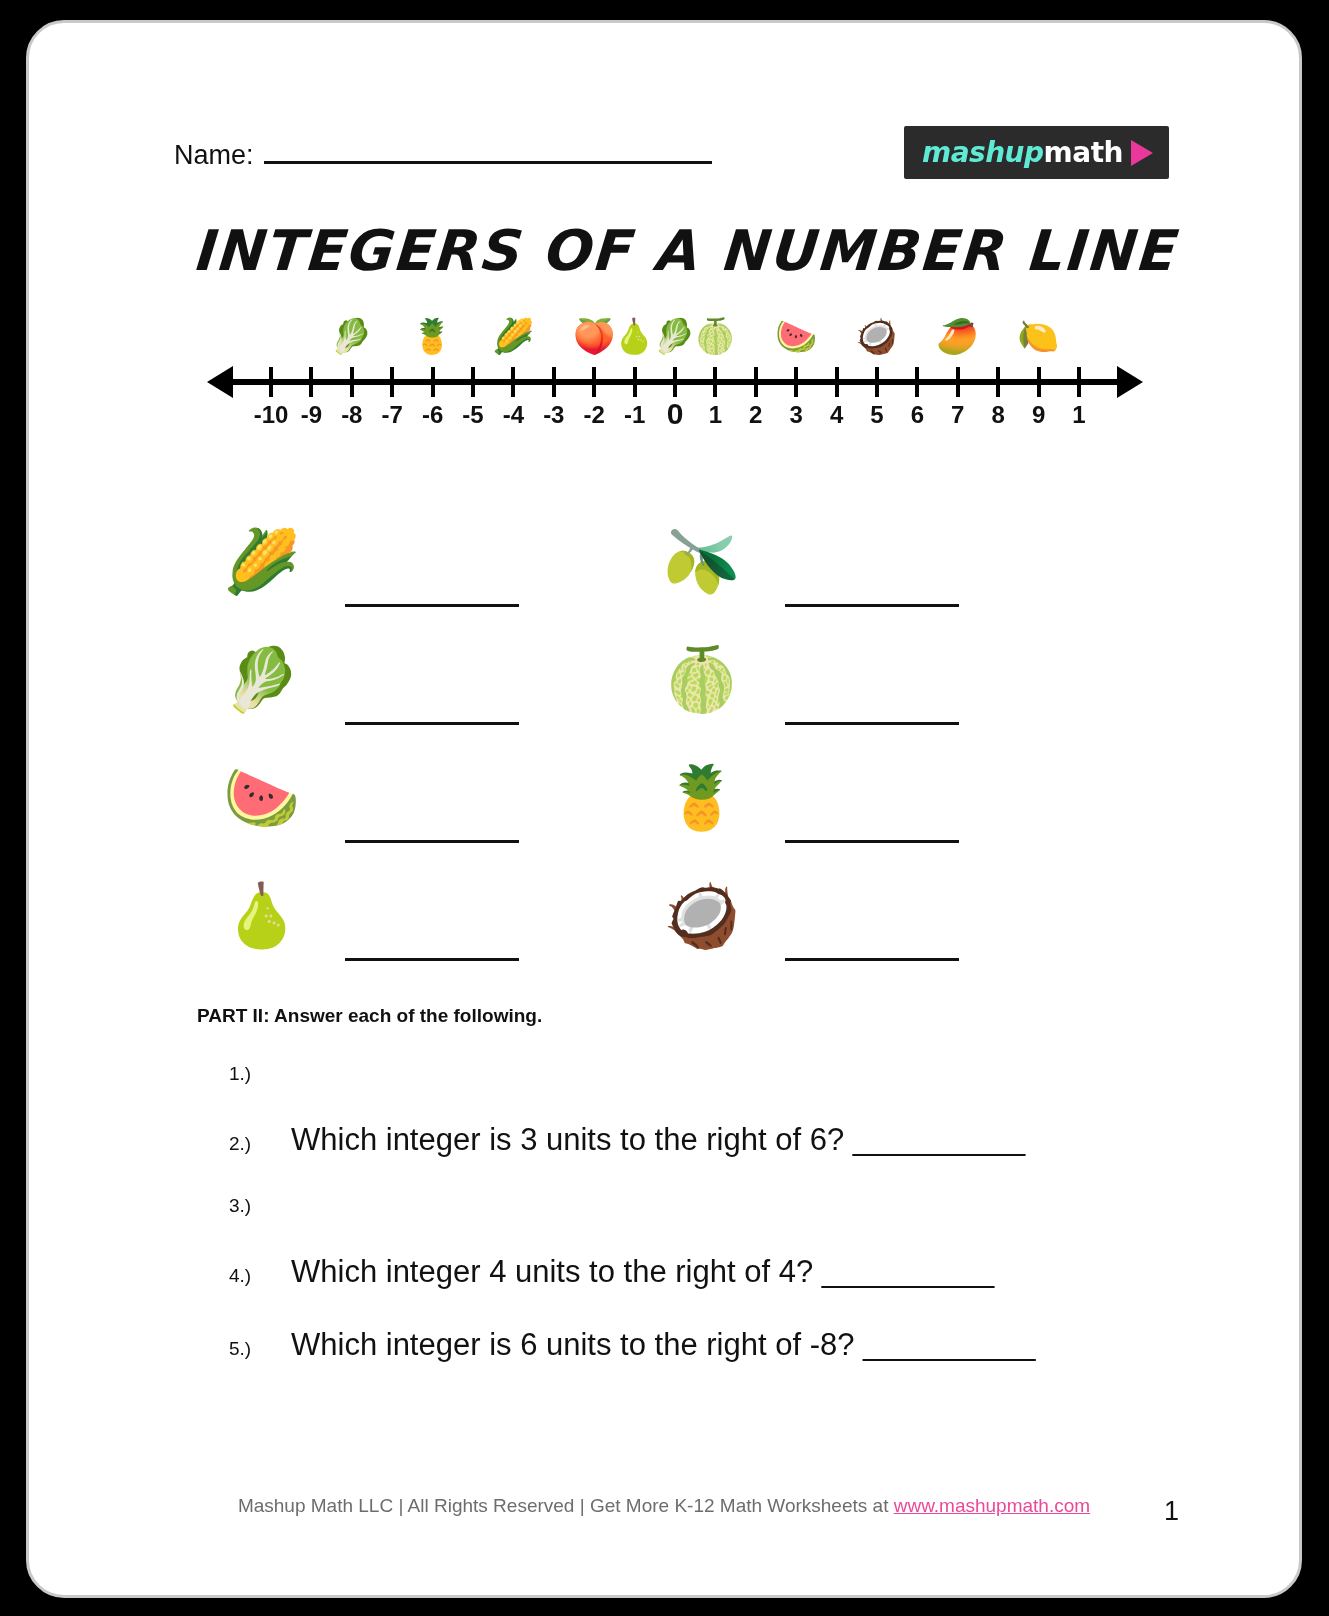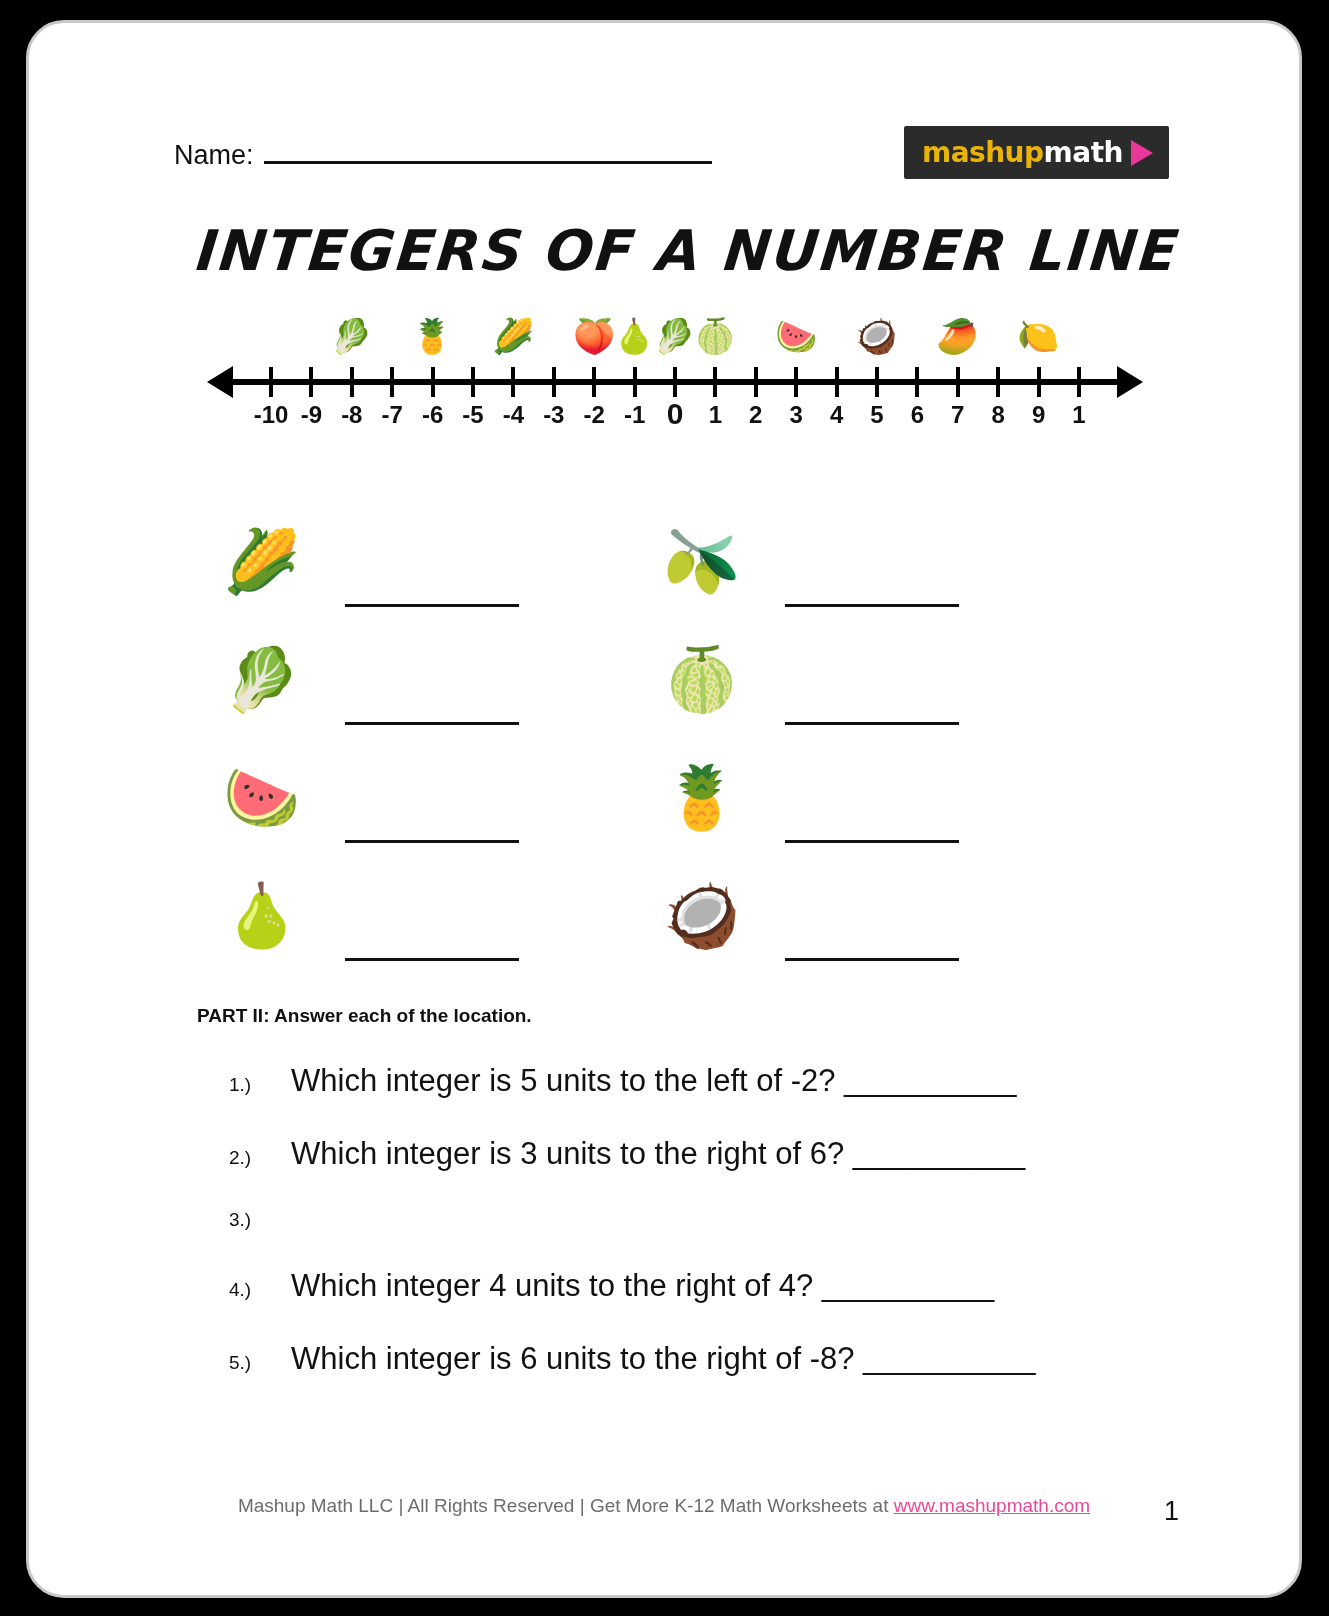--- a/index.html
+++ b/index.html
@@ -58,21 +58,21 @@
     display: flex;
     align-items: center;
     border-radius: 2px;
   }
   .logo-text {
     font-size: 28px;
     font-weight: bold;
     letter-spacing: -0.5px;
     font-family: "DejaVu Sans", sans-serif;
   }
-  .logo-mash { color: #eab308; }
+  .logo-mash { color: #5eead4; font-style: italic; }
   .logo-math { color: #ffffff; }
   .logo-play {
     margin-left: 8px;
     width: 0; height: 0;
     border-left: 22px solid #e9389a;
     border-top: 13px solid transparent;
     border-bottom: 13px solid transparent;
   }
 
   .title {
@@ -333,26 +333,25 @@
             <div class="sym-art">🍍</div>
             <div class="sym-blank"></div>
           </div>
           <div class="sym-row">
             <div class="sym-art">🥥</div>
             <div class="sym-blank"></div>
           </div>
         </div>
     </div>
 
-    <div class="part-head" id="part2-head">PART II: Answer each of the location.</div>
+    <div class="part-head" id="part2-head">PART II: Answer each of the following.</div>
 
     <div class="questions" id="questions">
         <div class="q-row">
           <div class="q-num">1.)</div>
-          <div class="q-text">Which integer is 5 units to the left of -2? __________</div>
         </div>
         <div class="q-row">
           <div class="q-num">2.)</div>
           <div class="q-text">Which integer is 3 units to the right of 6? __________</div>
         </div>
         <div class="q-row">
           <div class="q-num">3.)</div>
         </div>
         <div class="q-row">
           <div class="q-num">4.)</div>

